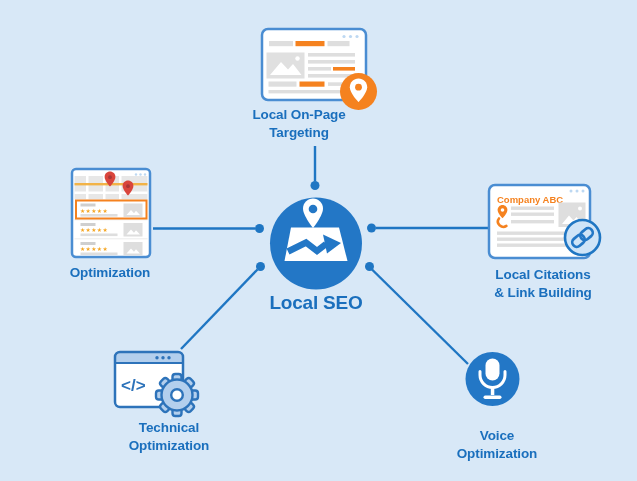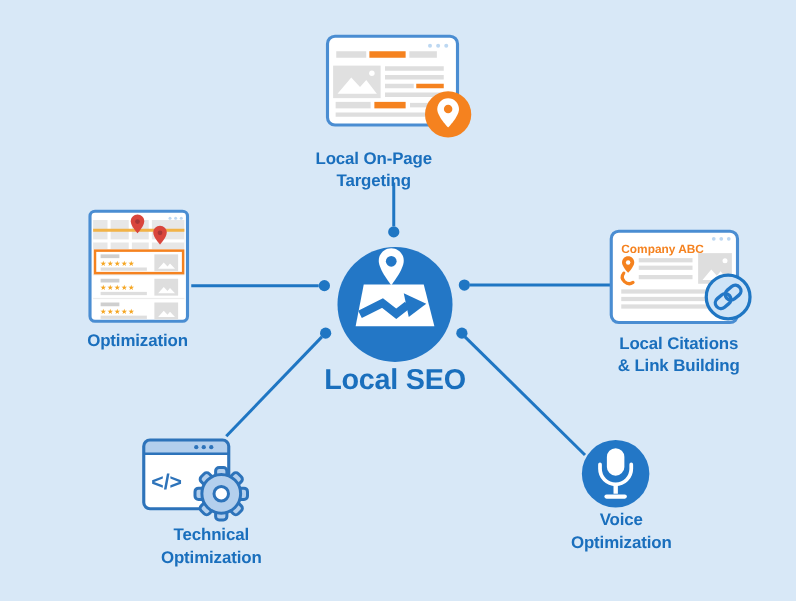--- a/index.html
+++ b/index.html
@@ -9,26 +9,26 @@
     font-family:"Liberation Sans","DejaVu Sans",sans-serif;
     position:relative;overflow:hidden;
   }
   .canvas{position:absolute;inset:0;}
   svg.art{position:absolute;left:0;top:0;}
   .lbl{
     position:absolute;width:200px;text-align:center;
     color:#1a6fbd;font-weight:bold;font-size:13.5px;line-height:18px;
     letter-spacing:-0.1px;
   }
-  .lbl-top{left:199px;top:106px;margin-top:12px;}
+  .lbl-top{left:199px;top:106px;}
   .lbl-left{left:10px;top:264px;}
   .lbl-right{left:443px;top:266px;}
   .lbl-bl{left:69px;top:419px;}
-  .lbl-br{left:397px;top:407px;}
-  .lbl-center{left:216px;top:292px;font-size:23px;line-height:22px;letter-spacing:-0.2px;}
+  .lbl-br{left:397px;top:427px;}
+  .lbl-center{left:216px;top:292px;font-size:19px;line-height:22px;letter-spacing:-0.2px;}
 </style>
 </head>
 <body>
 
 <div class="canvas">
 
 <svg class="art" width="637" height="481" viewBox="0 0 637 481">
 
   <g stroke="#1f76c3" stroke-width="2.4" fill="#1f76c3">
     <line x1="315" y1="146" x2="315" y2="181"></line>

